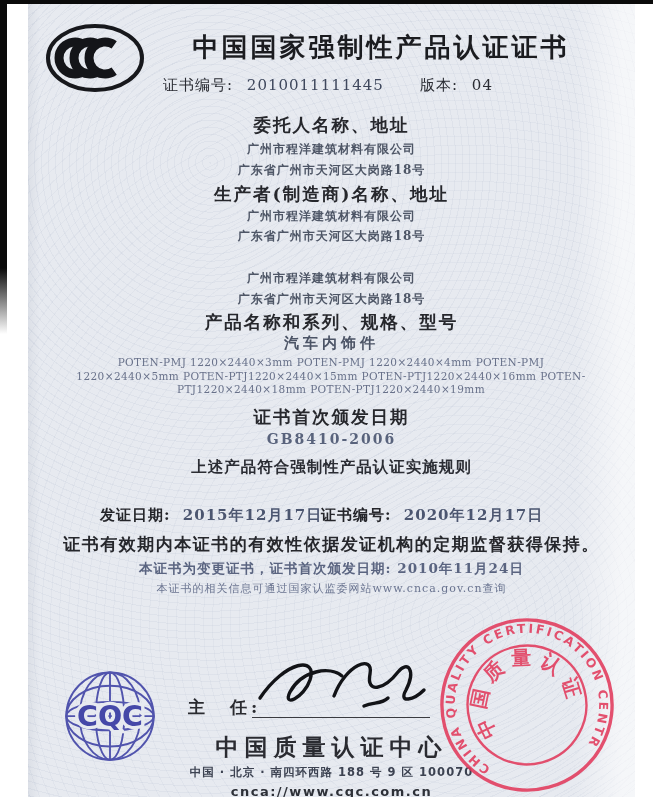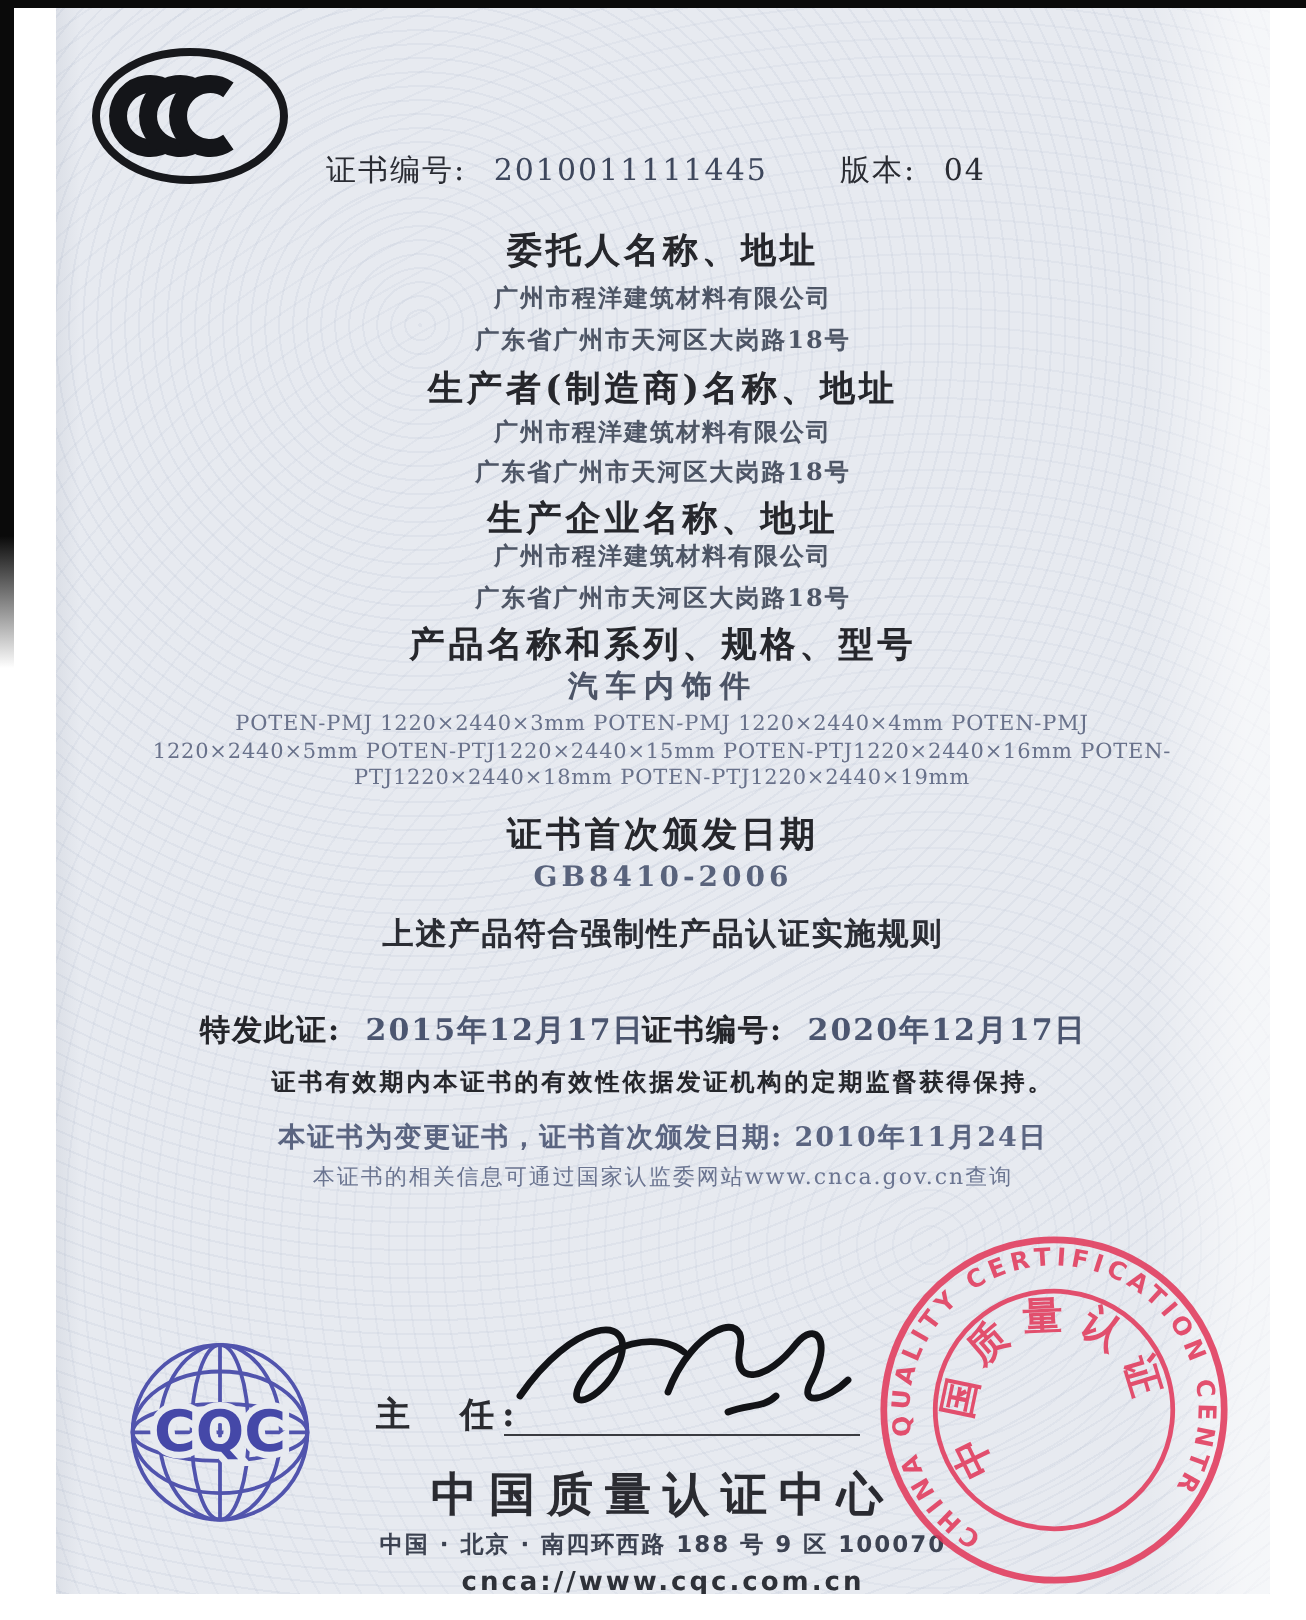--- a/index.html
+++ b/index.html
@@ -22,21 +22,21 @@
   .sec-head{font-size:17.5px;font-weight:bold;letter-spacing:2px;color:#26272c;}
   .co-line{font-size:12px;font-weight:bold;letter-spacing:1px;color:#4e5666;}
   .prod-name{font-size:15px;font-weight:bold;letter-spacing:4px;color:#4c5466;}
   .models{font-size:10.5px;line-height:13.5px;letter-spacing:.4px;color:#68718a;
     font-family:"DejaVu Serif","Liberation Serif",serif;}
   .gb{font-size:14px;font-weight:bold;letter-spacing:2px;color:#59637c;}
   .stmt{font-size:15.5px;font-weight:bold;line-height:19.5px;letter-spacing:1px;color:#2b2d34;}
   .dateline{font-size:15px;font-weight:bold;letter-spacing:1px;}
   .dateline .lab{color:#24252a;}
   .dateline .val{color:#4c5670;}
-  .validity{font-size:12px;font-weight:bold;letter-spacing:1.5px;color:#26272c;}
+  .validity{font-size:17px;font-weight:bold;letter-spacing:1.5px;color:#26272c;}
   .change{font-size:13.5px;font-weight:bold;letter-spacing:1px;color:#5a6480;}
   .query{font-size:11px;letter-spacing:1px;color:#6a7490;}
   .director{font-size:17px;font-weight:bold;letter-spacing:4px;color:#2a2b30;}
   .sig-line{border-bottom:1.6px solid #3a3b40;}
   .org{font-size:23px;font-weight:bold;letter-spacing:6px;color:#2a2b31;
     font-family:"DejaVu Sans","Liberation Sans",sans-serif;}
   .addr{font-size:11.5px;font-weight:bold;letter-spacing:1px;color:#3c4251;
     font-family:"DejaVu Sans","Liberation Sans",sans-serif;}
   .url{font-size:13px;font-weight:bold;letter-spacing:1.5px;color:#2e3138;
     font-family:"DejaVu Sans","Liberation Sans",sans-serif;}
@@ -50,53 +50,53 @@
 
 <div class="paper">
 
   <svg class="abs" style="left:16px;top:16px;" width="102" height="76" viewBox="0 0 102 76">
     <ellipse cx="51" cy="38" rx="47" ry="32" fill="none" stroke="#17181c" stroke-width="4"></ellipse>
     <path d="M40.2,24.9 A16,16 0 1 0 40.2,51.1" fill="none" stroke="#141519" stroke-width="9"></path>
     <path d="M55.2,24.9 A16,16 0 1 0 55.2,51.1" fill="none" stroke="#141519" stroke-width="9"></path>
     <path d="M70.2,24.9 A16,16 0 1 0 70.2,51.1" fill="none" stroke="#141519" stroke-width="9"></path>
   </svg>
 
+  <div class="abs title" style="left:118px;top:26px;width:470px;text-align:center;">中国国家强制性产品认证证书</div>
 
   <div class="abs certline" style="left:135px;top:72px;">
     <span>证书编号:</span>
     <span style="margin-left:8px;color:#3e475c;">2010011111445</span>
   </div>
   <div class="abs certline" style="left:392px;top:72px;">
     <span>版本:</span>
     <span style="margin-left:8px;">04</span>
   </div>
 
   <div class="abs ctr sec-head" style="top:109px;">委托人名称、地址</div>
   <div class="abs ctr co-line" style="top:137px;">广州市程洋建筑材料有限公司</div>
   <div class="abs ctr co-line" style="top:158px;">广东省广州市天河区大岗路18号</div>
 
   <div class="abs ctr sec-head" style="top:178px;">生产者(制造商)名称、地址</div>
   <div class="abs ctr co-line" style="top:204px;">广州市程洋建筑材料有限公司</div>
   <div class="abs ctr co-line" style="top:224px;">广东省广州市天河区大岗路18号</div>
 
-  <div class="abs ctr sec-head" style="top:243px;">生产企业名称、地址</div>
   <div class="abs ctr co-line" style="top:266px;">广州市程洋建筑材料有限公司</div>
   <div class="abs ctr co-line" style="top:287px;">广东省广州市天河区大岗路18号</div>
 
   <div class="abs ctr sec-head" style="top:306px;">产品名称和系列、规格、型号</div>
   <div class="abs ctr prod-name" style="top:330px;">汽车内饰件</div>
   <div class="abs models" style="left:43px;top:352px;width:520px;text-align:center;">POTEN-PMJ 1220×2440×3mm POTEN-PMJ 1220×2440×4mm POTEN-PMJ 1220×2440×5mm POTEN-PTJ1220×2440×15mm POTEN-PTJ1220×2440×16mm POTEN-PTJ1220×2440×18mm POTEN-PTJ1220×2440×19mm</div>
 
   <div class="abs ctr sec-head" style="top:401px;">证书首次颁发日期</div>
   <div class="abs ctr gb" style="top:427px;">GB8410-2006</div>
 
   <div class="abs ctr stmt" style="top:453px;">上述产品符合强制性产品认证实施规则</div>
 
   <div class="abs dateline" style="left:72px;top:502px;">
-    <span class="lab">特发此证:</span>
+    <span class="lab">发证日期:</span>
     <span class="val" style="margin-left:6px;">2015年12月17日</span>
   </div>
   <div class="abs dateline" style="left:293px;top:502px;">
     <span class="lab">证书编号:</span>
     <span class="val" style="margin-left:6px;">2020年12月17日</span>
   </div>
 
   <div class="abs ctr validity" style="top:529px;">证书有效期内本证书的有效性依据发证机构的定期监督获得保持。</div>
   <div class="abs ctr change" style="top:556px;">本证书为变更证书，证书首次颁发日期: 2010年11月24日</div>
   <div class="abs ctr query" style="top:577px;">本证书的相关信息可通过国家认监委网站www.cnca.gov.cn查询</div>

